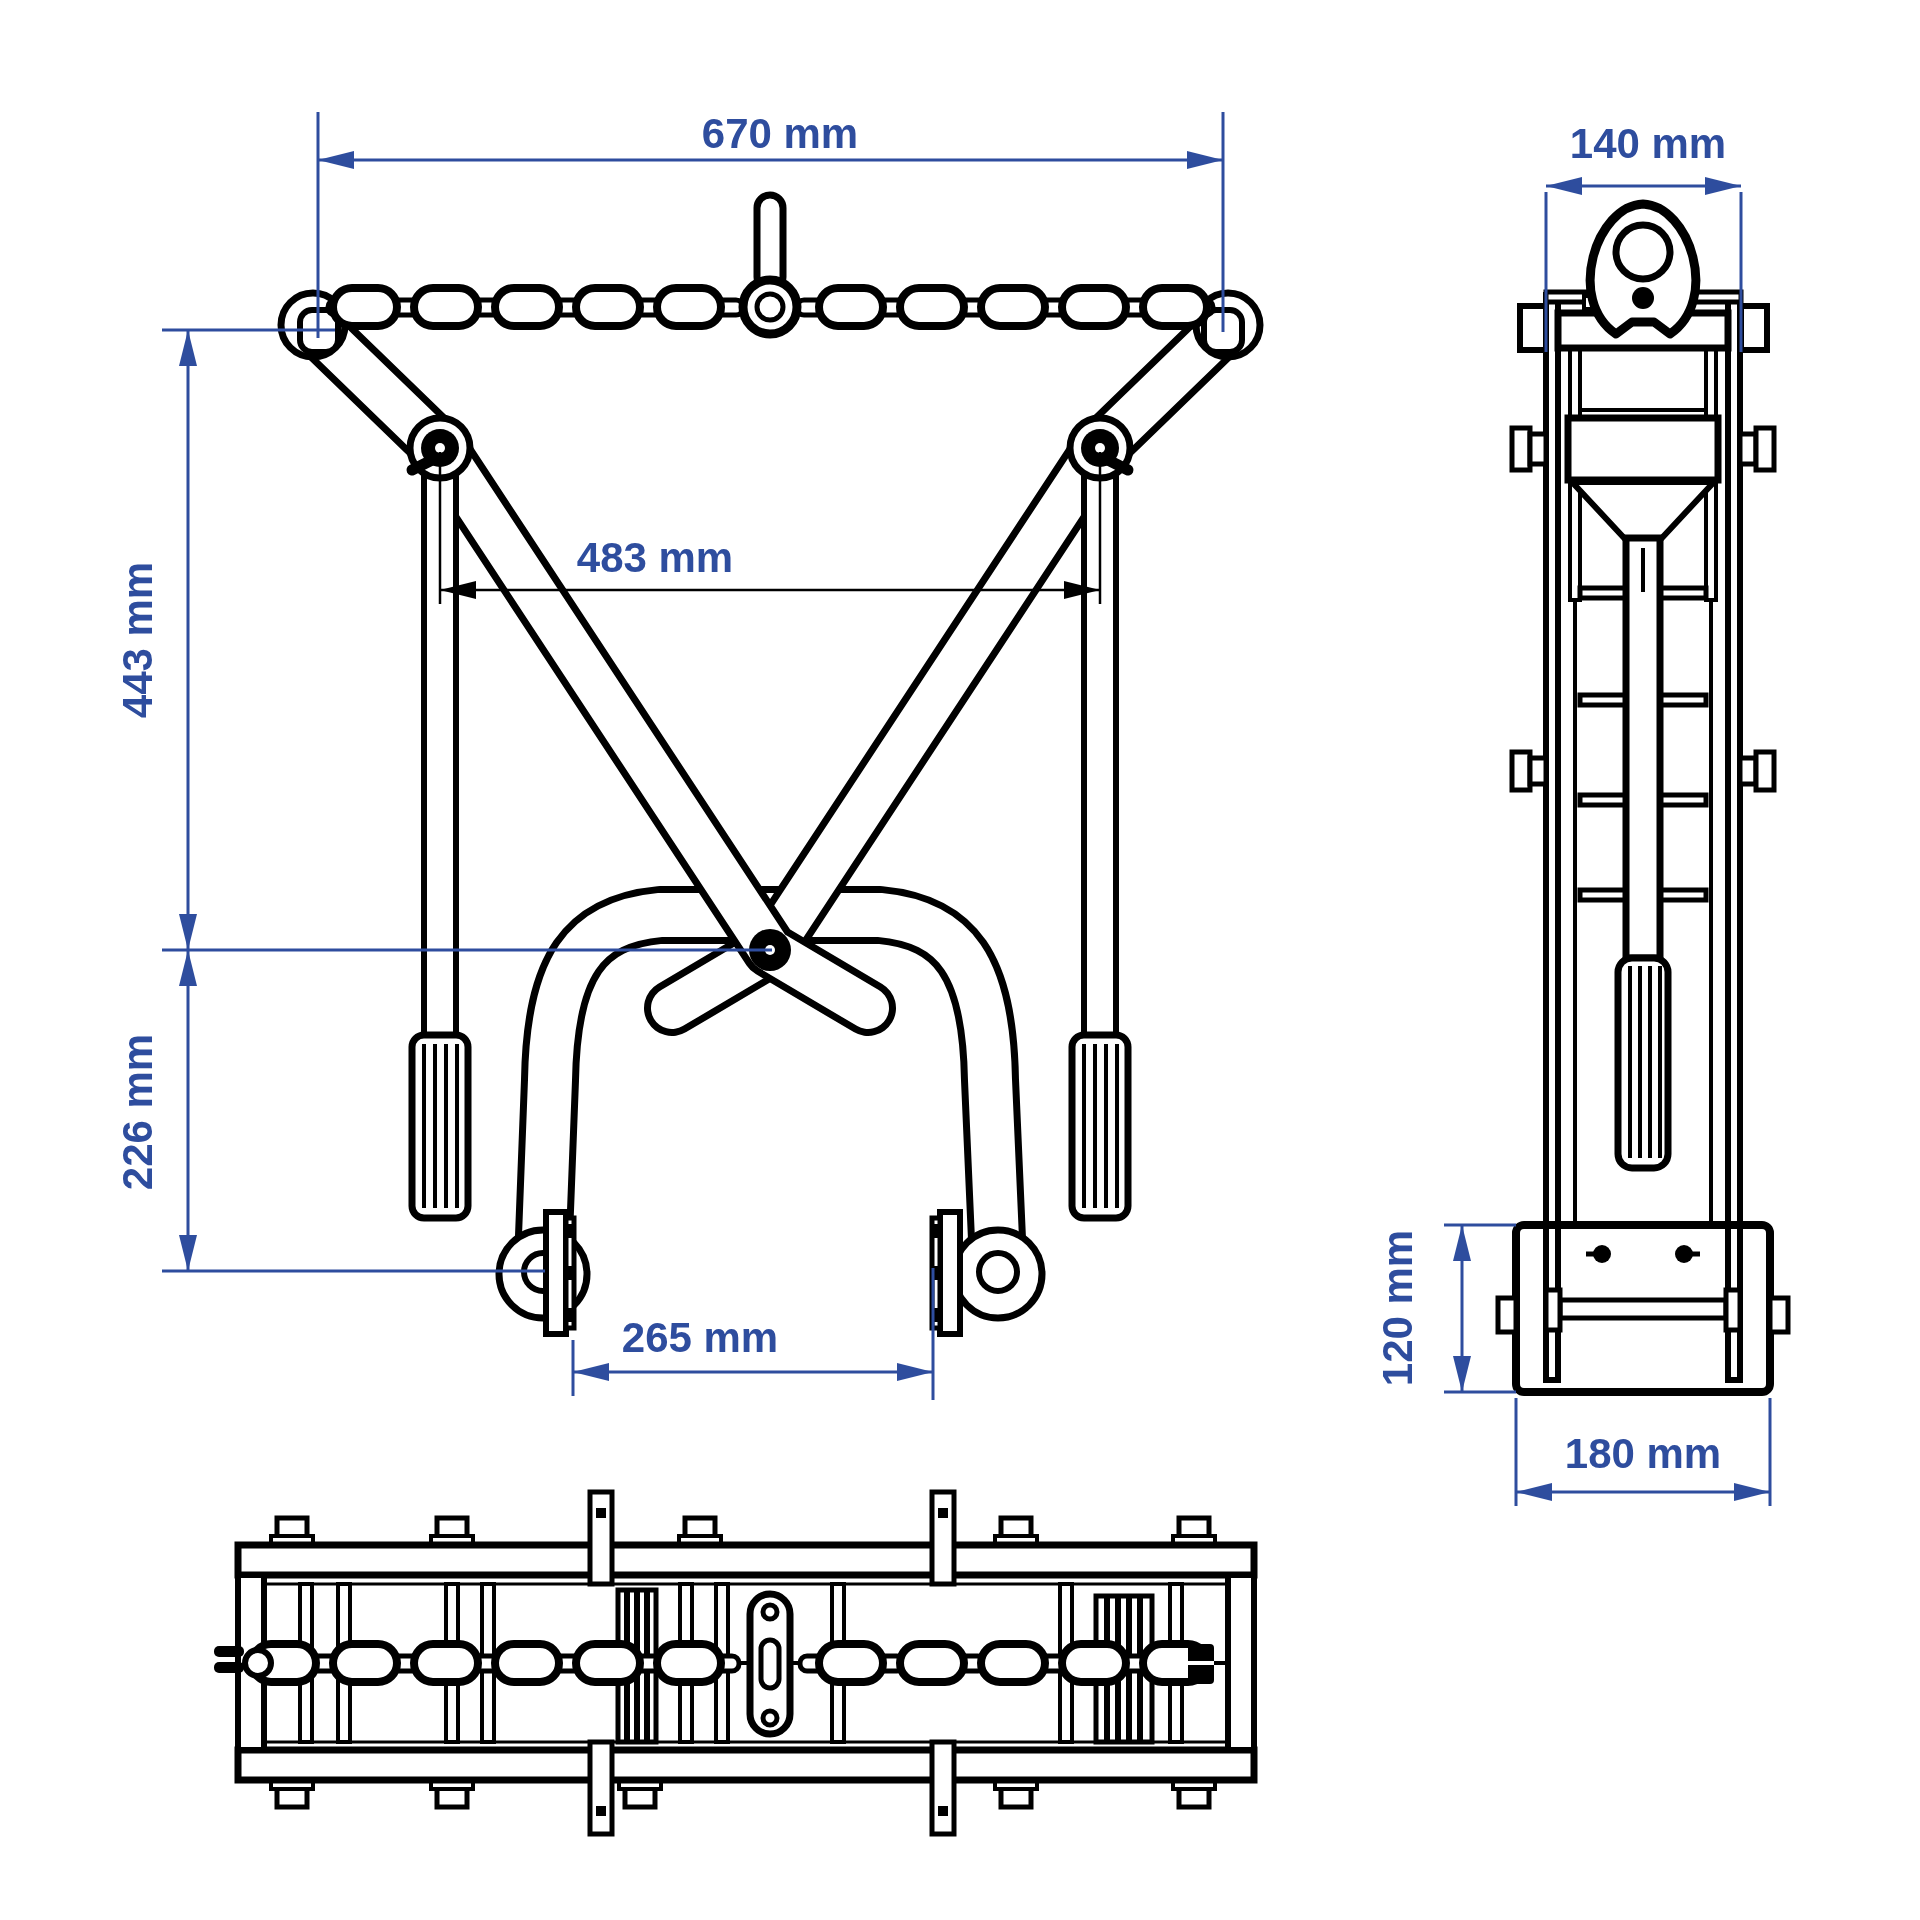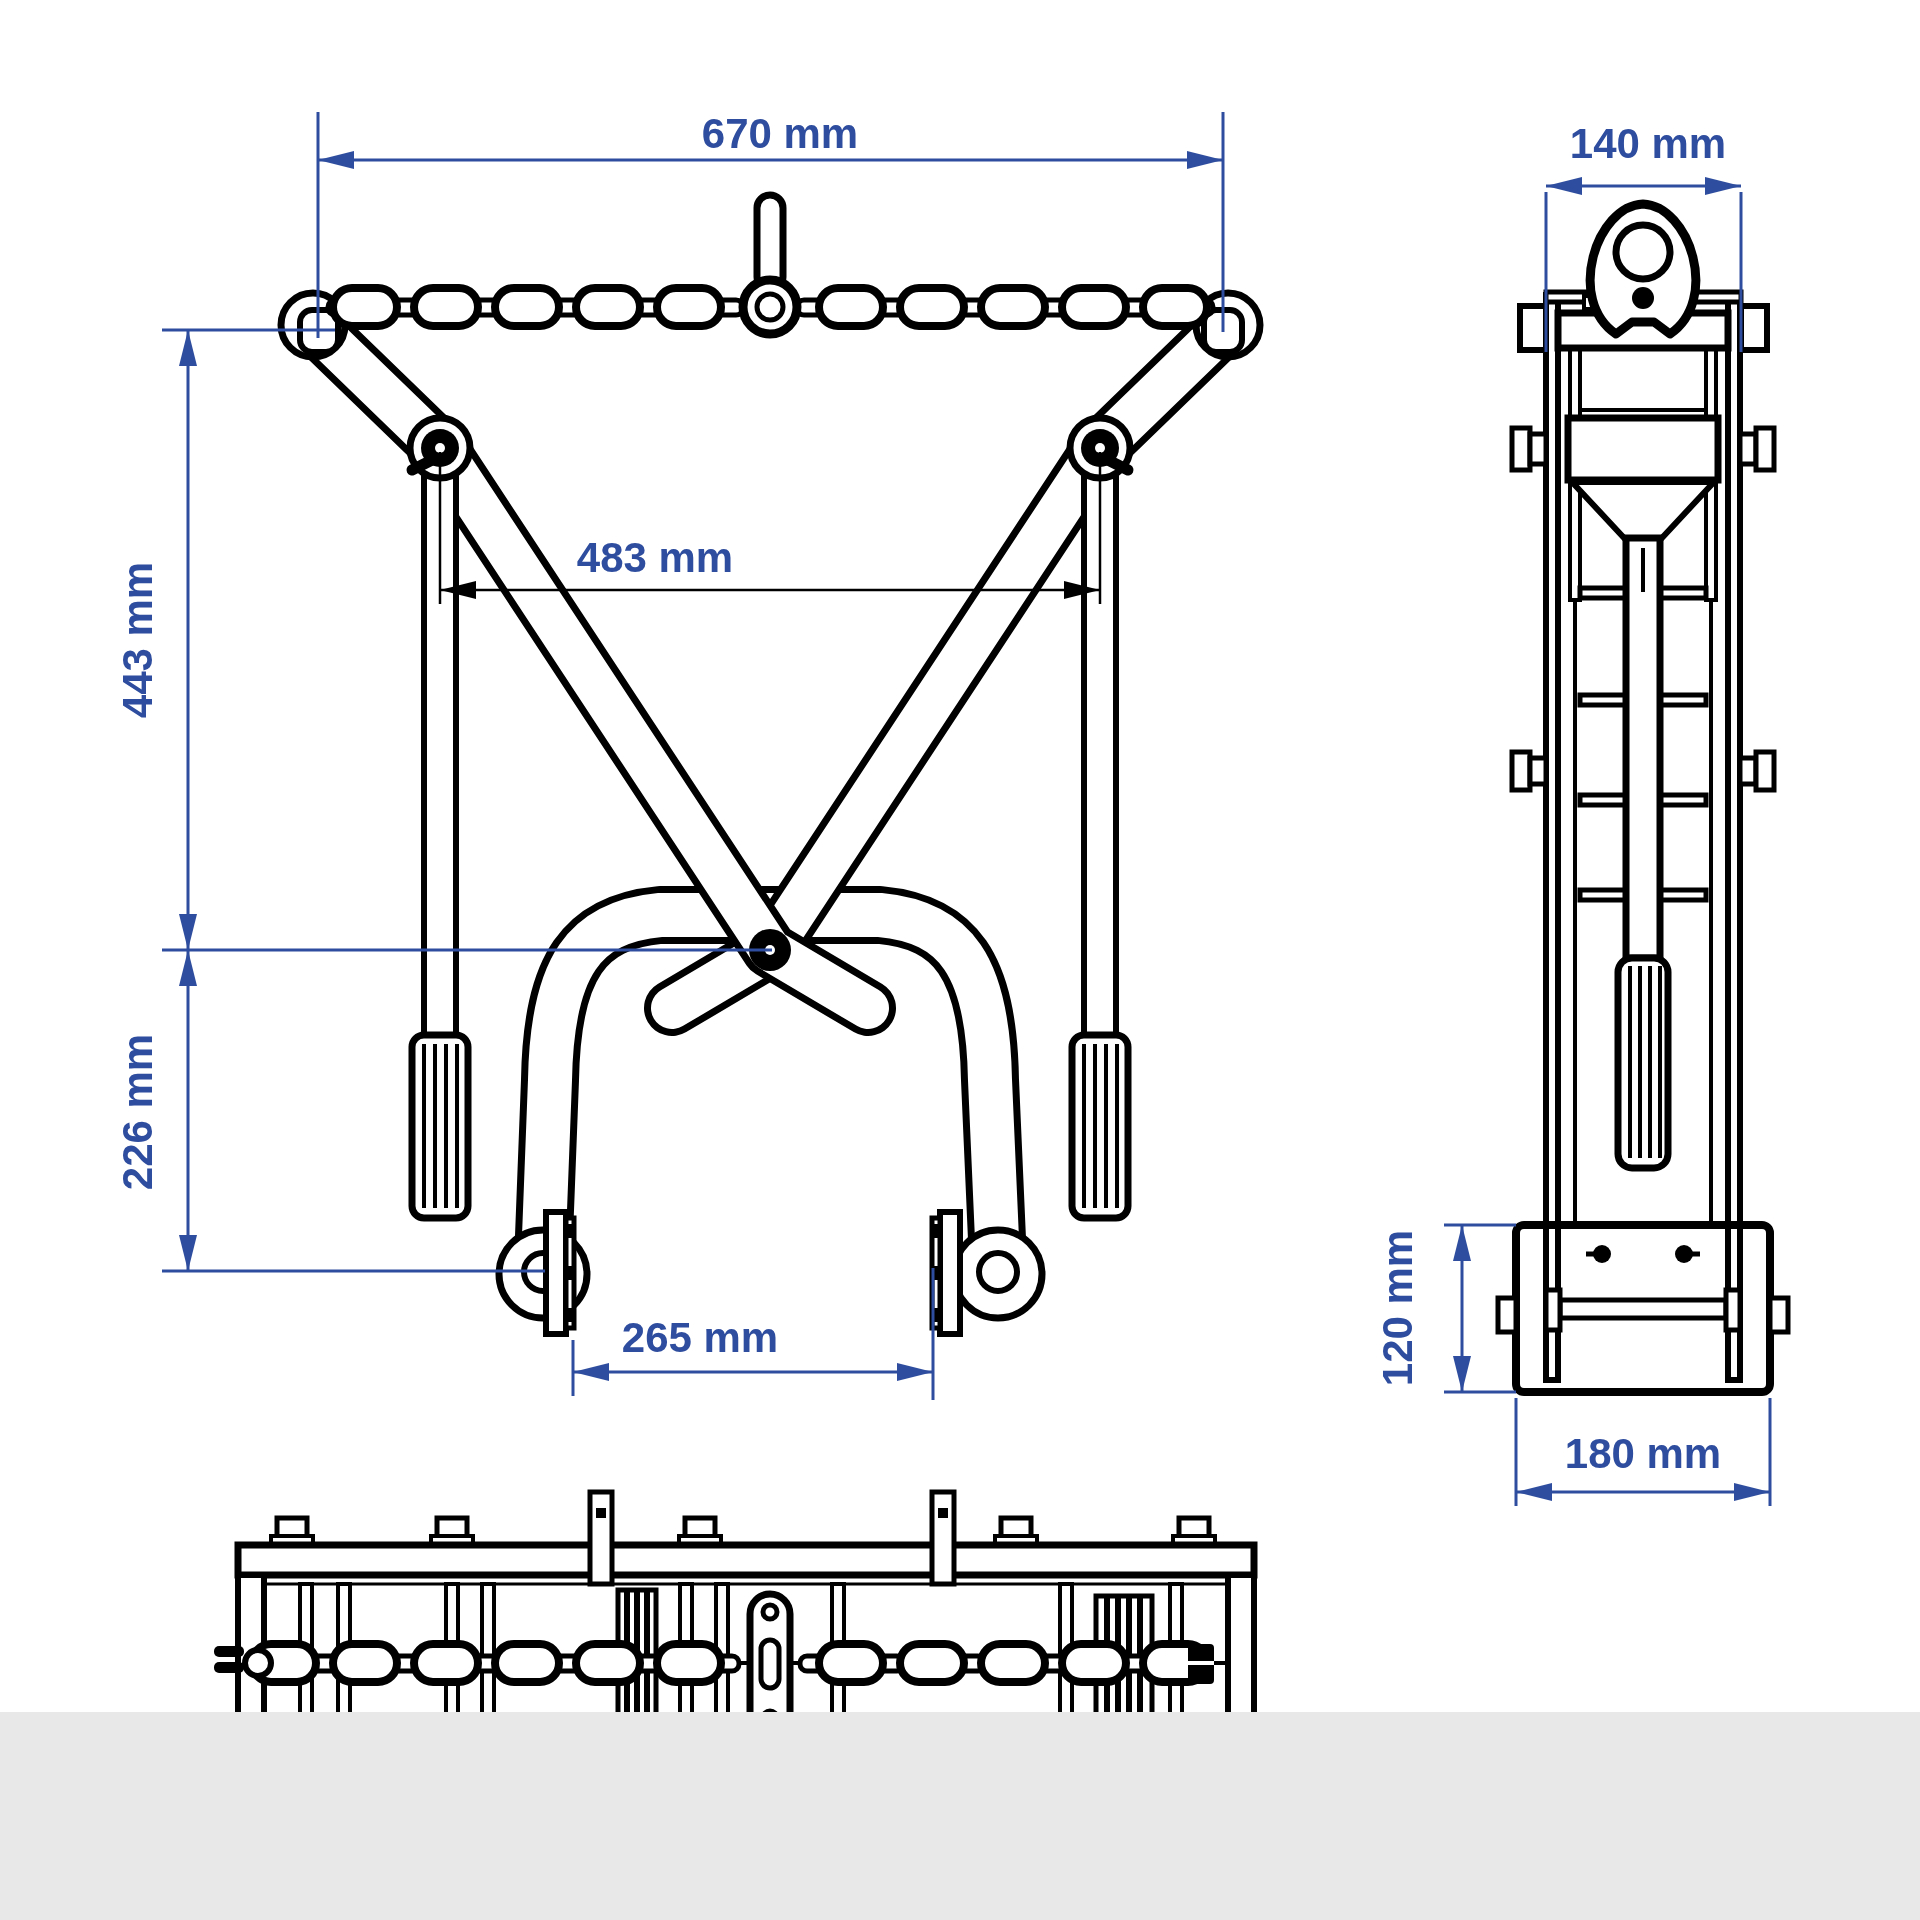--- a/index.html
+++ b/index.html
@@ -1,17 +1,17 @@
 <!DOCTYPE html>
 <html style="--color-line: #000000; --color-dimension: #2e4d9e; --color-background: #ffffff;"><head>
 <meta charset="utf-8">
 <style>
   :root { --color-line:#000000; --color-dimension:#2e4d9e; --color-background:#ffffff; }
   html,body { margin:0; padding:0; background:#e8e8e8; }
-  .canvas { width:1920px; height:1712px; background:var(--color-background); position:relative; margin:0 auto; }
+  .canvas { width:1920px; height:1920px; background:var(--color-background); position:relative; margin:0 auto; }
   svg { display:block; }
   .dimline  { stroke:var(--color-dimension); stroke-width:3; fill:none; }
   .dimarrow { fill:var(--color-dimension); stroke:none; }
   .dimtext  { font-family:"Liberation Sans",sans-serif; font-weight:bold; font-size:42px;
               fill:var(--color-dimension); text-anchor:middle; }
   .blk  { stroke:var(--color-line); fill:#ffffff; }
   .blkf { fill:var(--color-line); stroke:none; }
   .ln   { stroke:var(--color-line); fill:none; }
 </style>
 </head>

